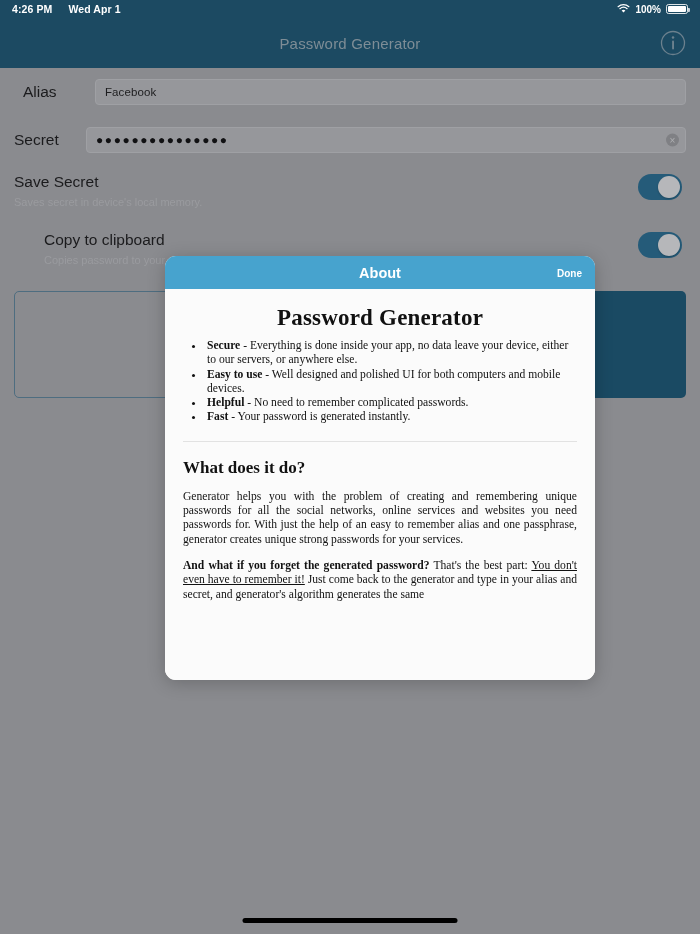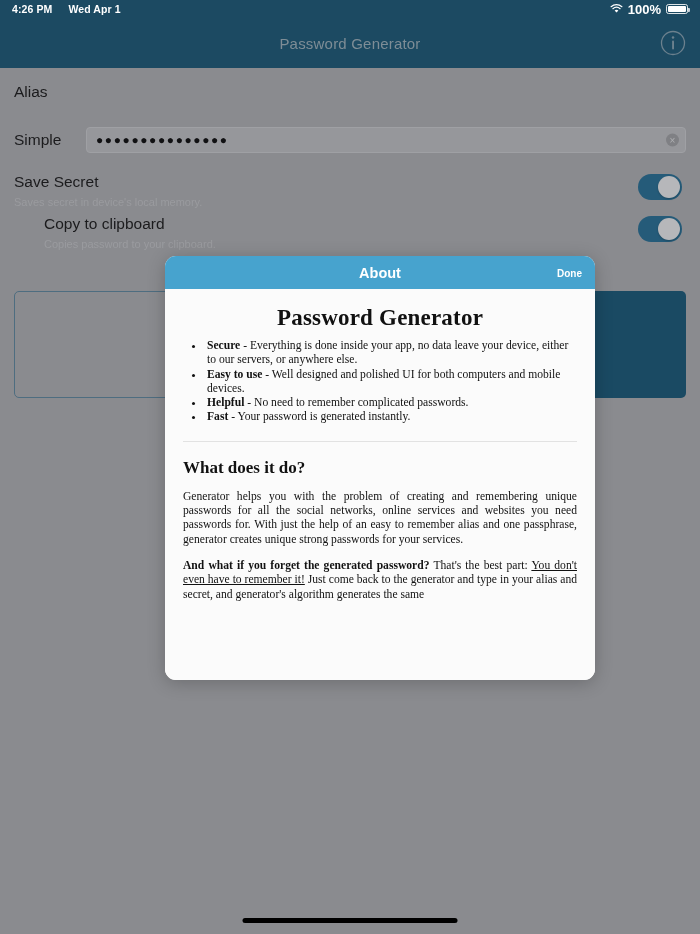--- a/index.html
+++ b/index.html
@@ -20,21 +20,21 @@
   .statusbar {
     position: absolute; top: 0; left: 0;
     width: 700px; height: 18px;
     background: #1c4a62;
     color: #ffffff;
     font-size: 10.5px;
     display: flex; align-items: center;
     padding: 0 12px;
   }
   .sb-left { display: flex; align-items: baseline; gap: 16px; font-weight: bold; letter-spacing: .1px;}
-  .sb-right { margin-left: auto; display: flex; align-items: center; gap: 5px; font-weight: bold; font-size: 13px;}
+  .sb-right { margin-left: auto; display: flex; align-items: center; gap: 5px; font-weight: bold; font-size: 10px;}
   .wifi-icon { display: inline-block; width: 13px; height: 10px; position: relative; }
   .wifi-icon svg { position: absolute; top: 0; left: 0; }
   .battery {
     width: 22px; height: 10px;
     border: 1px solid rgba(255,255,255,.85);
     border-radius: 2.5px;
     position: relative;
     padding: 1px;
   }
   .battery::after {
@@ -61,21 +61,21 @@
     transform: translateY(-50%);
     width: 28px; height: 28px;
   }
   .info-btn svg { display: block; }
 
   
   .form-row {
     position: absolute; left: 0; width: 700px;
     display: flex; align-items: center;
   }
-  .row-alias  { top: 68px; height: 48px; }
+  .row-alias  { top: 68px; height: 48px; padding-left: 9px; }
   .row-secret { top: 116px; height: 48px; }
   .field-label {
     width: 86px;
     padding-left: 14px;
     font-size: 15.5px;
     color: #1b1b1d;
   }
   .field-box {
     position: relative;
     flex: 1;
@@ -109,21 +109,21 @@
     text-align: center;
     font-family: "Liberation Sans", sans-serif;
   }
 
   
   .setting {
     position: absolute; left: 0; width: 696px;
     padding: 0 14px;
   }
   .set-save { top: 172px; }
-  .set-copy { top: 214px; padding-left: 44px; }
+  .set-copy { top: 230px; padding-left: 44px; }
   .set-title {
     font-size: 15.5px; color: #1b1b1d;
     line-height: 19px;
   }
   .set-sub {
     font-size: 11px;
     color: #9a9b9f;
     margin-top: 4px;
     line-height: 14px;
   }
@@ -278,24 +278,27 @@
       <svg width="28" height="28" viewBox="0 0 28 28">
         <circle cx="14" cy="14" r="11.5" stroke="#6c818e" stroke-width="1.3" fill="none"></circle>
         <circle cx="14" cy="8.6" r="1.25" fill="#6c818e"></circle>
         <rect x="13.1" y="11.4" width="1.9" height="9" rx=".9" fill="#6c818e"></rect>
       </svg>
     </span>
   </div>
 
   <div class="form-row row-alias">
     <div class="field-label">Alias</div>
+    <div class="field-box">
+      <span class="field-text" placeholder="Alias">Facebook</span>
+    </div>
   </div>
 
   <div class="form-row row-secret">
-    <div class="field-label">Simple</div>
+    <div class="field-label">Secret</div>
     <div class="field-box">
       <span class="field-dots" placeholder="Secret">●●●●●●●●●●●●●●●</span>
       <span class="clear-btn">×</span>
     </div>
   </div>
 
   <div class="setting set-save">
     <div class="set-title">Save Secret</div>
     <div class="set-sub">Saves secret in device's local memory.</div>
     <div class="switch">

